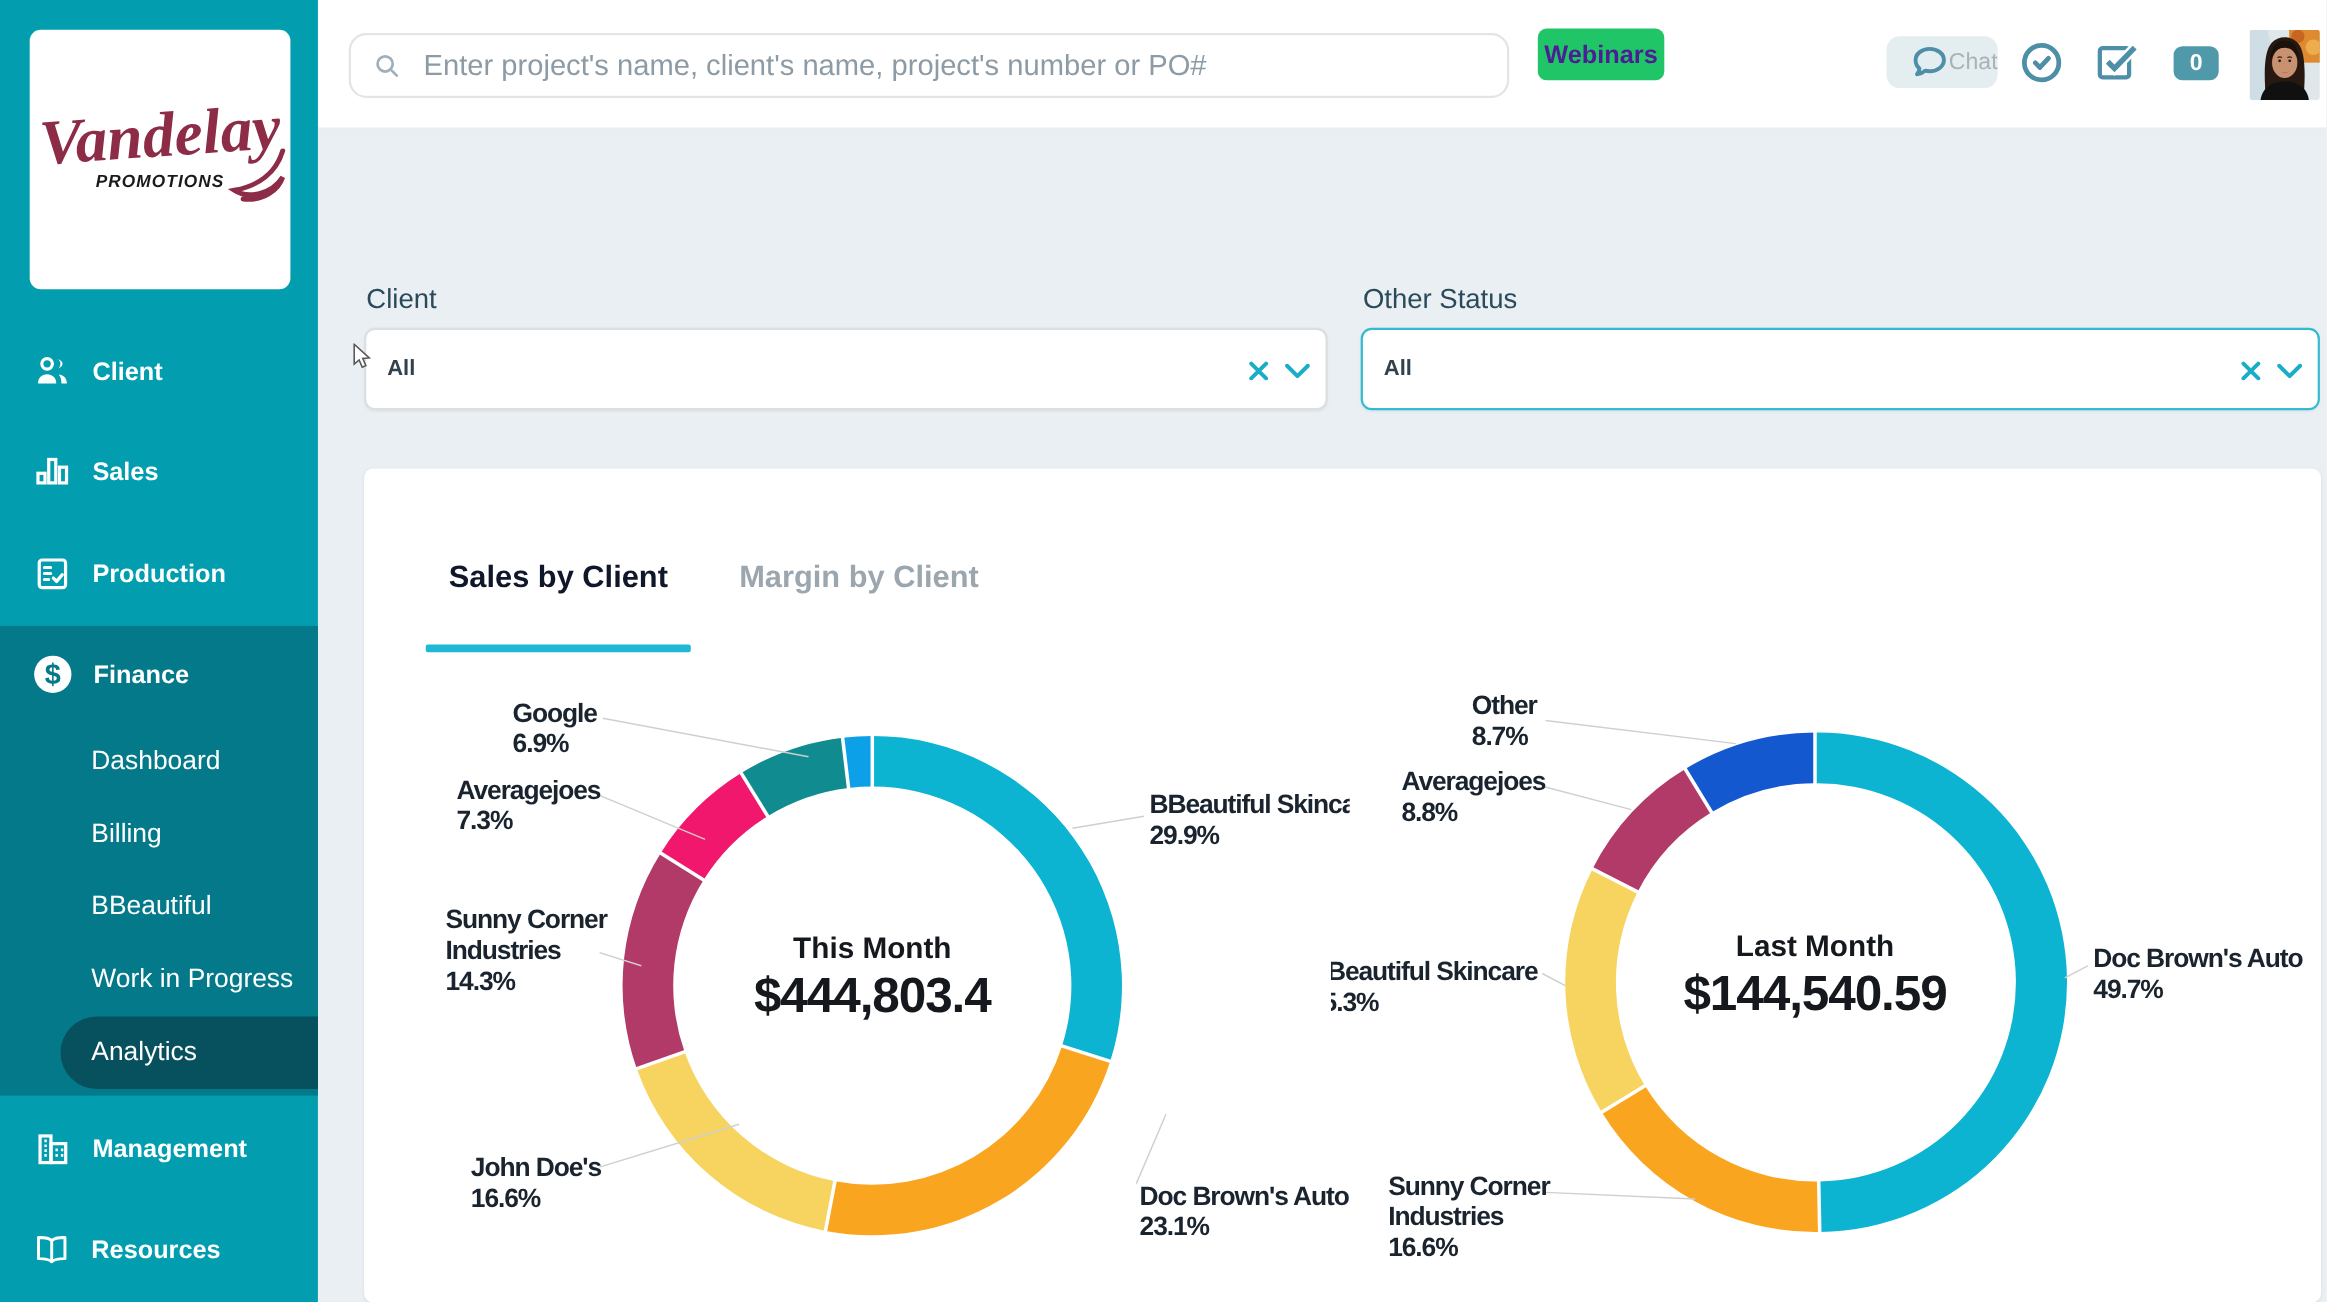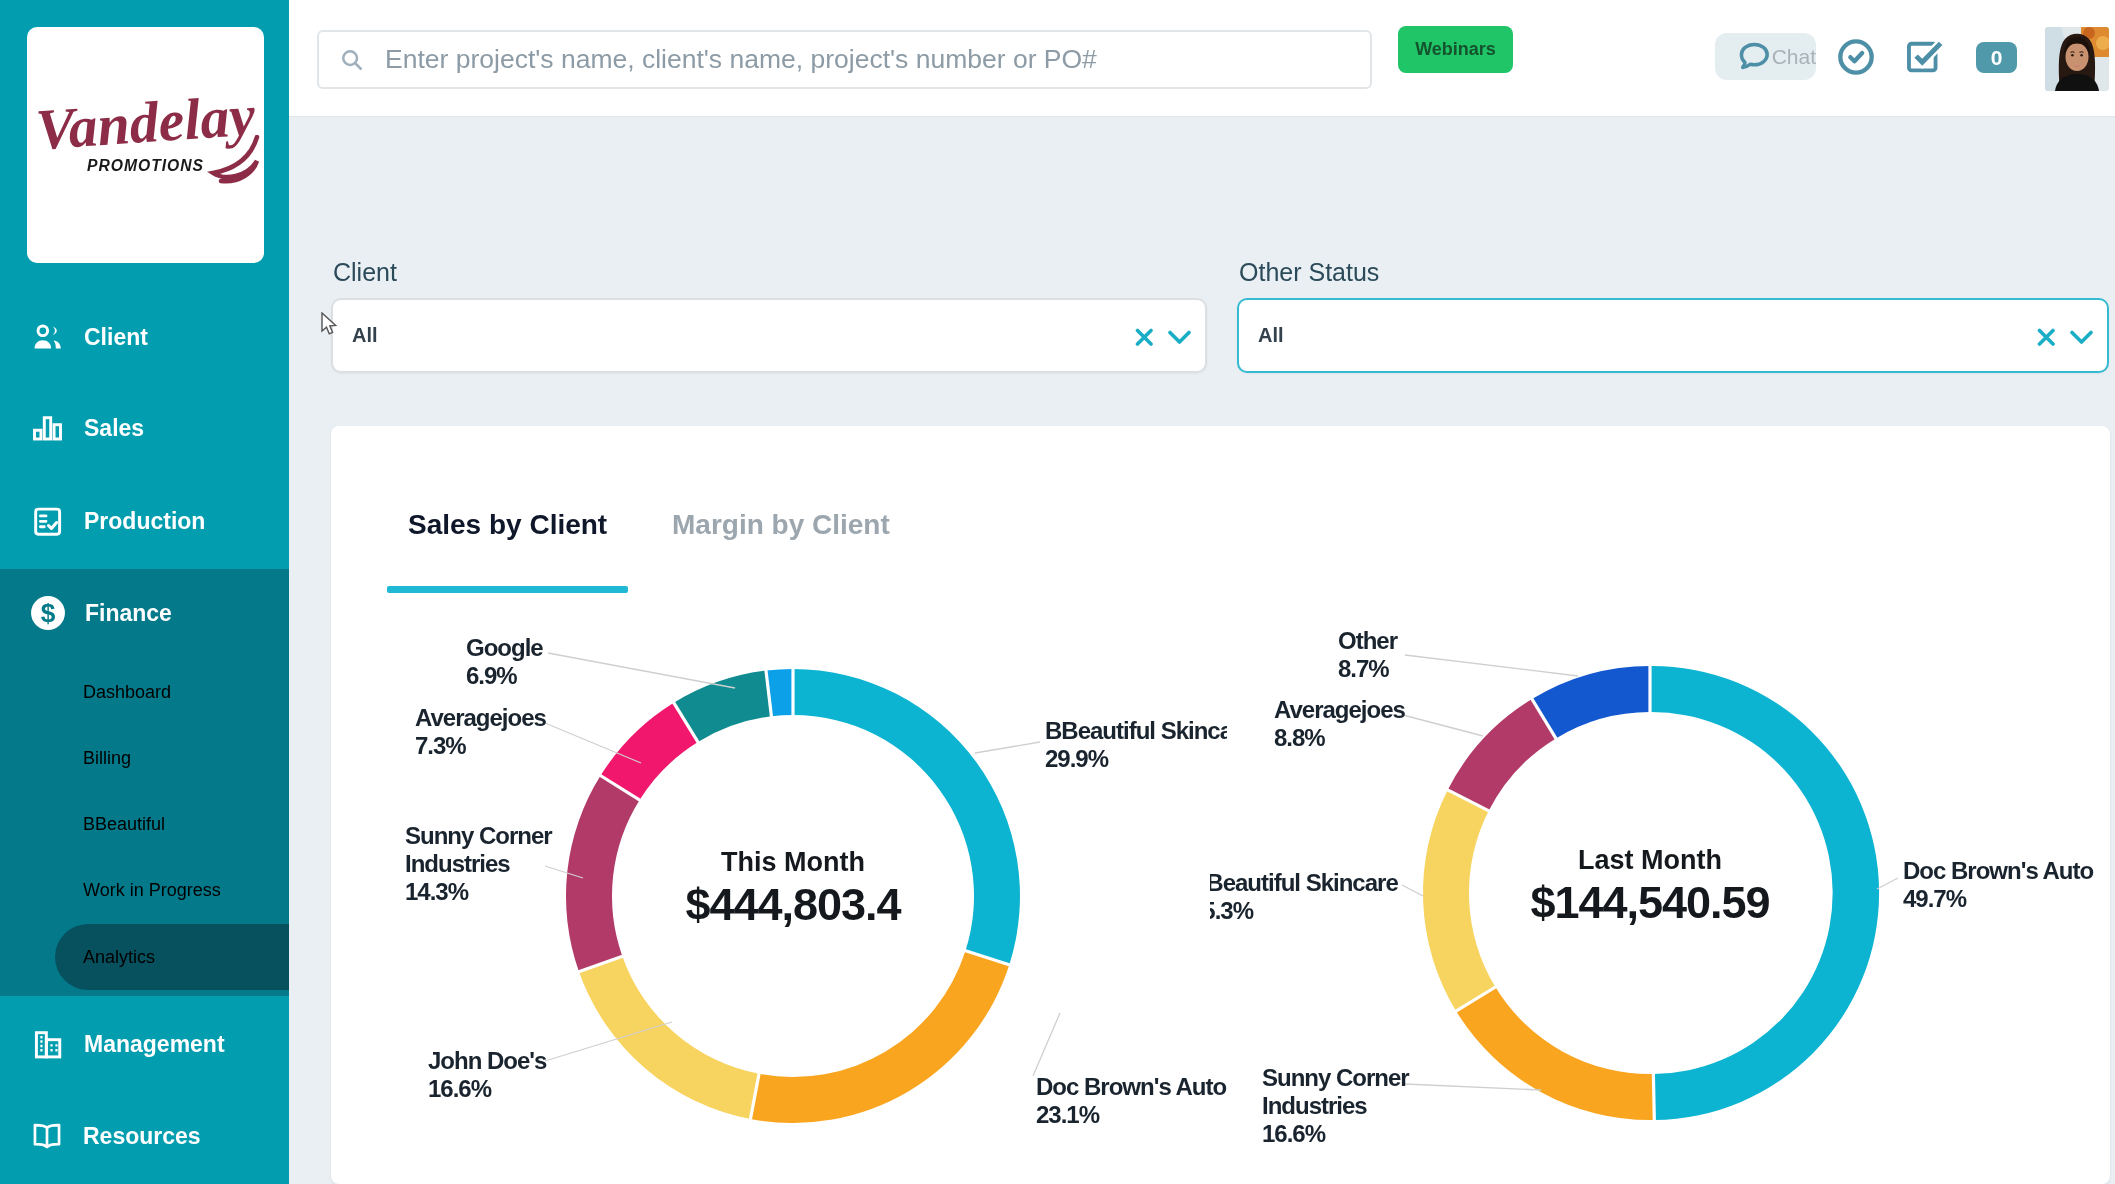--- a/index.html
+++ b/index.html
@@ -3,26 +3,26 @@
 <style>
 *{margin:0;padding:0;box-sizing:border-box}
 html,body{width:2115px;height:1184px;overflow:hidden;background:#E9EFF2;font-family:"Liberation Sans",sans-serif;position:relative}
 .sidebar{position:absolute;left:0;top:0;width:289px;height:1184px;background:#029EB0;z-index:5}
 .logo{position:absolute;left:27px;top:27px;width:237px;height:236px;background:#fff;border-radius:10px}
 .vand{position:absolute;left:0;top:62px;width:100%;text-align:center;font-family:"Liberation Serif",serif;font-style:italic;font-weight:bold;font-size:58px;color:#8D2C47;transform:rotate(-4deg)}
 .vswoosh{position:absolute;left:168px;top:108px}
 .promo{position:absolute;left:0;top:130px;width:100%;text-align:center;font-style:italic;font-weight:bold;font-size:16px;letter-spacing:1px;color:#1A1A1A;transform:scaleX(.98)}
 .mitem{position:absolute;left:30px;height:36px;display:flex;align-items:center;gap:19px;color:#fff;font-size:23px;font-weight:bold;white-space:nowrap}
 .finblock{position:absolute;left:0;top:569px;width:289px;height:427px;background:#04798A}
-.sub{position:absolute;left:83px;height:32px;display:flex;align-items:center;color:#000000;font-size:18px;font-weight:400;white-space:nowrap;z-index:2}
+.sub{position:absolute;left:83px;height:32px;display:flex;align-items:center;color:#ffffff;font-size:24px;font-weight:400;white-space:nowrap;z-index:2}
 .pill{position:absolute;left:55px;top:355px;width:234px;height:66px;background:#07505D;border-radius:33px 0 0 33px}
 .topbar{position:absolute;left:289px;top:0;width:1826px;height:117px;background:#fff;border-bottom:1px solid #E2E7EA;z-index:4}
-.search{position:absolute;left:28px;top:30px;width:1055px;height:59px;border:2px solid #E2E5E8;border-radius:6px;display:flex;align-items:center;padding-left:18px;gap:18px}
+.search{position:absolute;left:28px;top:30px;width:1055px;height:59px;border:2px solid #E2E5E8;border-radius:16px;display:flex;align-items:center;padding-left:18px;gap:18px}
 .search span{color:#8C9BA5;font-size:26.5px}
-.webinars{position:absolute;left:1109px;top:26px;width:115px;height:47px;background:#20C567;border-radius:8px;color:#14532d;font-weight:bold;font-size:18px;display:flex;align-items:center;justify-content:center}
+.webinars{position:absolute;left:1109px;top:26px;width:115px;height:47px;background:#20C567;border-radius:8px;color:#4c1d95;font-weight:bold;font-size:23px;display:flex;align-items:center;justify-content:center}
 .chatpill{position:absolute;left:1426px;top:33px;width:101px;height:47px;background:#E4EDF0;border-radius:12px;display:flex;align-items:center;padding-left:20px}
 .chatpill span{color:#A9B2B8;font-size:21px;margin-left:-2px}
 .tico{position:absolute}
 .zbadge{position:absolute;left:1687px;top:42px;width:41px;height:31px;background:#4F99AA;border-radius:8px;color:#fff;font-weight:bold;font-size:21px;display:flex;align-items:center;justify-content:center}
 .avatar{position:absolute;left:1756px;top:27px;width:64px;height:64px;border-radius:3px;overflow:hidden}
 .content{position:absolute;left:289px;top:117px;width:1826px;height:1067px;background:#E9EFF2}
 .h1{position:absolute;left:44px;top:24px;font-size:37px;font-weight:bold;color:#1C4458}
 .flabel{position:absolute;top:141px;font-size:25px;color:#2B4A5A}
 .select{position:absolute;top:181px;height:75px;background:#fff;border:2px solid #DCDFE2;border-radius:10px;display:flex;align-items:center;padding-left:19px;box-shadow:0 1px 2px rgba(30,60,80,.05)}
 .sel2{border:2px solid #35BBD1}

